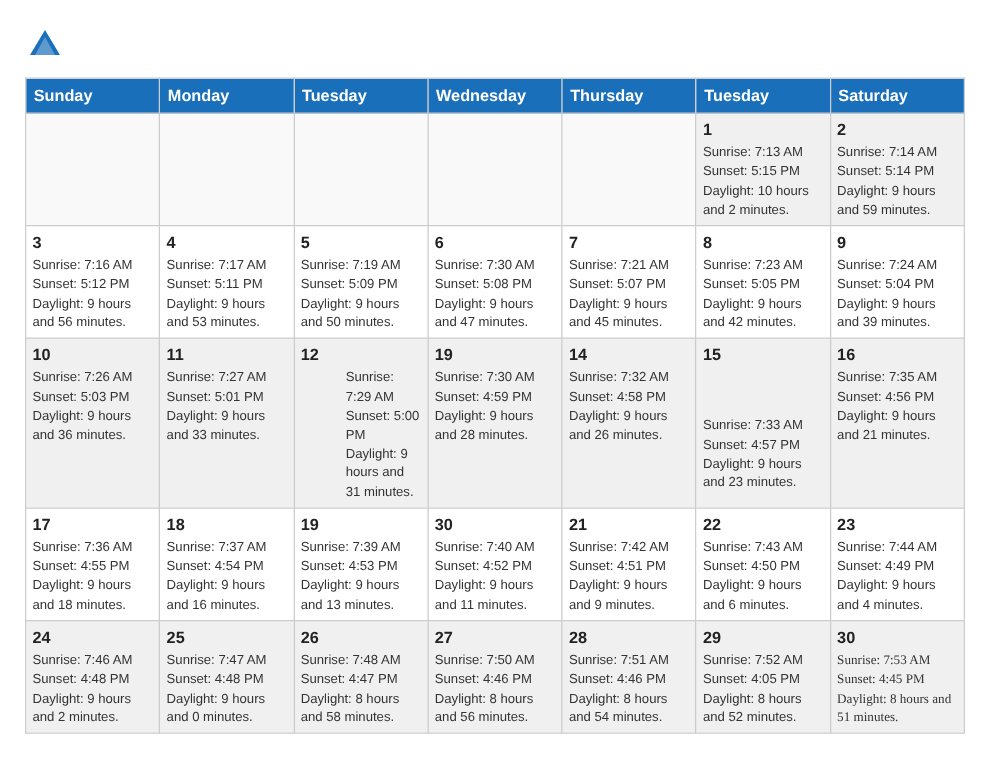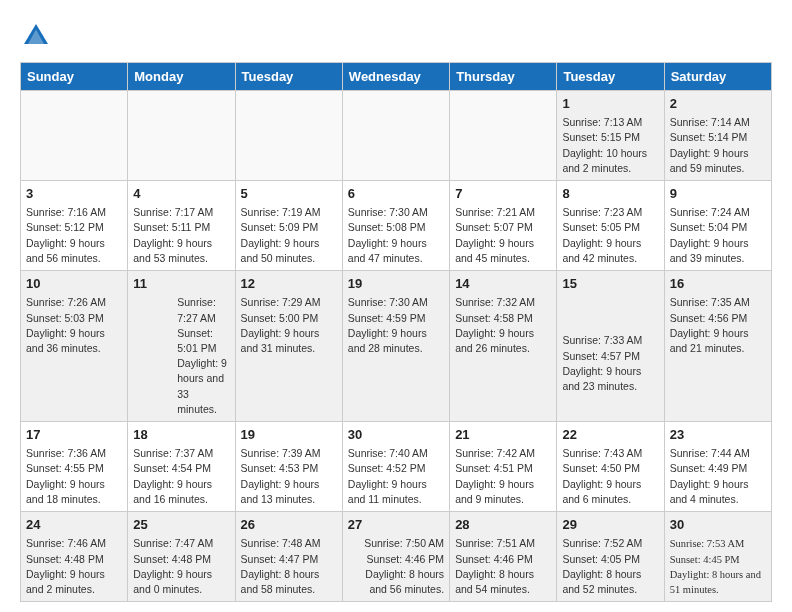--- a/index.html
+++ b/index.html
@@ -147,27 +147,27 @@
         </tr>
         <tr>
           <td class="shaded">
             <span class="day-num">10</span>
             <div class="day-info" style="white-space: pre-line;">Sunrise: 7:26 AM
 Sunset: 5:03 PM
 Daylight: 9 hours and 36 minutes.</div>
           </td>
           <td class="shaded">
             <span class="day-num">11</span>
-            <div class="day-info" style="white-space: pre-line; margin-left: 44px;">Sunrise: 7:27 AM
+            <div class="day-info" style="white-space: pre-line;">Sunrise: 7:27 AM
 Sunset: 5:01 PM
 Daylight: 9 hours and 33 minutes.</div>
           </td>
           <td class="shaded">
             <span class="day-num">12</span>
-            <div class="day-info" style="white-space: pre-line;">Sunrise: 7:29 AM
+            <div class="day-info" style="white-space: pre-line; margin-left: 36px;">Sunrise: 7:29 AM
 Sunset: 5:00 PM
 Daylight: 9 hours and 31 minutes.</div>
           </td>
           <td class="shaded">
             <span class="day-num">19</span>
             <div class="day-info" style="white-space: pre-line;">Sunrise: 7:30 AM
 Sunset: 4:59 PM
 Daylight: 9 hours and 28 minutes.</div>
           </td>
           <td class="shaded">
@@ -247,21 +247,21 @@
 Daylight: 9 hours and 0 minutes.</div>
           </td>
           <td class="shaded">
             <span class="day-num">26</span>
             <div class="day-info" style="white-space: pre-line;">Sunrise: 7:48 AM
 Sunset: 4:47 PM
 Daylight: 8 hours and 58 minutes.</div>
           </td>
           <td class="shaded">
             <span class="day-num">27</span>
-            <div class="day-info" style="white-space: pre-line; text-align: right;">Sunrise: 7:50 AM
+            <div class="day-info" style="white-space: pre-line;">Sunrise: 7:50 AM
 Sunset: 4:46 PM
 Daylight: 8 hours and 56 minutes.</div>
           </td>
           <td class="shaded">
             <span class="day-num">28</span>
             <div class="day-info" style="white-space: pre-line;">Sunrise: 7:51 AM
 Sunset: 4:46 PM
 Daylight: 8 hours and 54 minutes.</div>
           </td>
           <td class="shaded">

